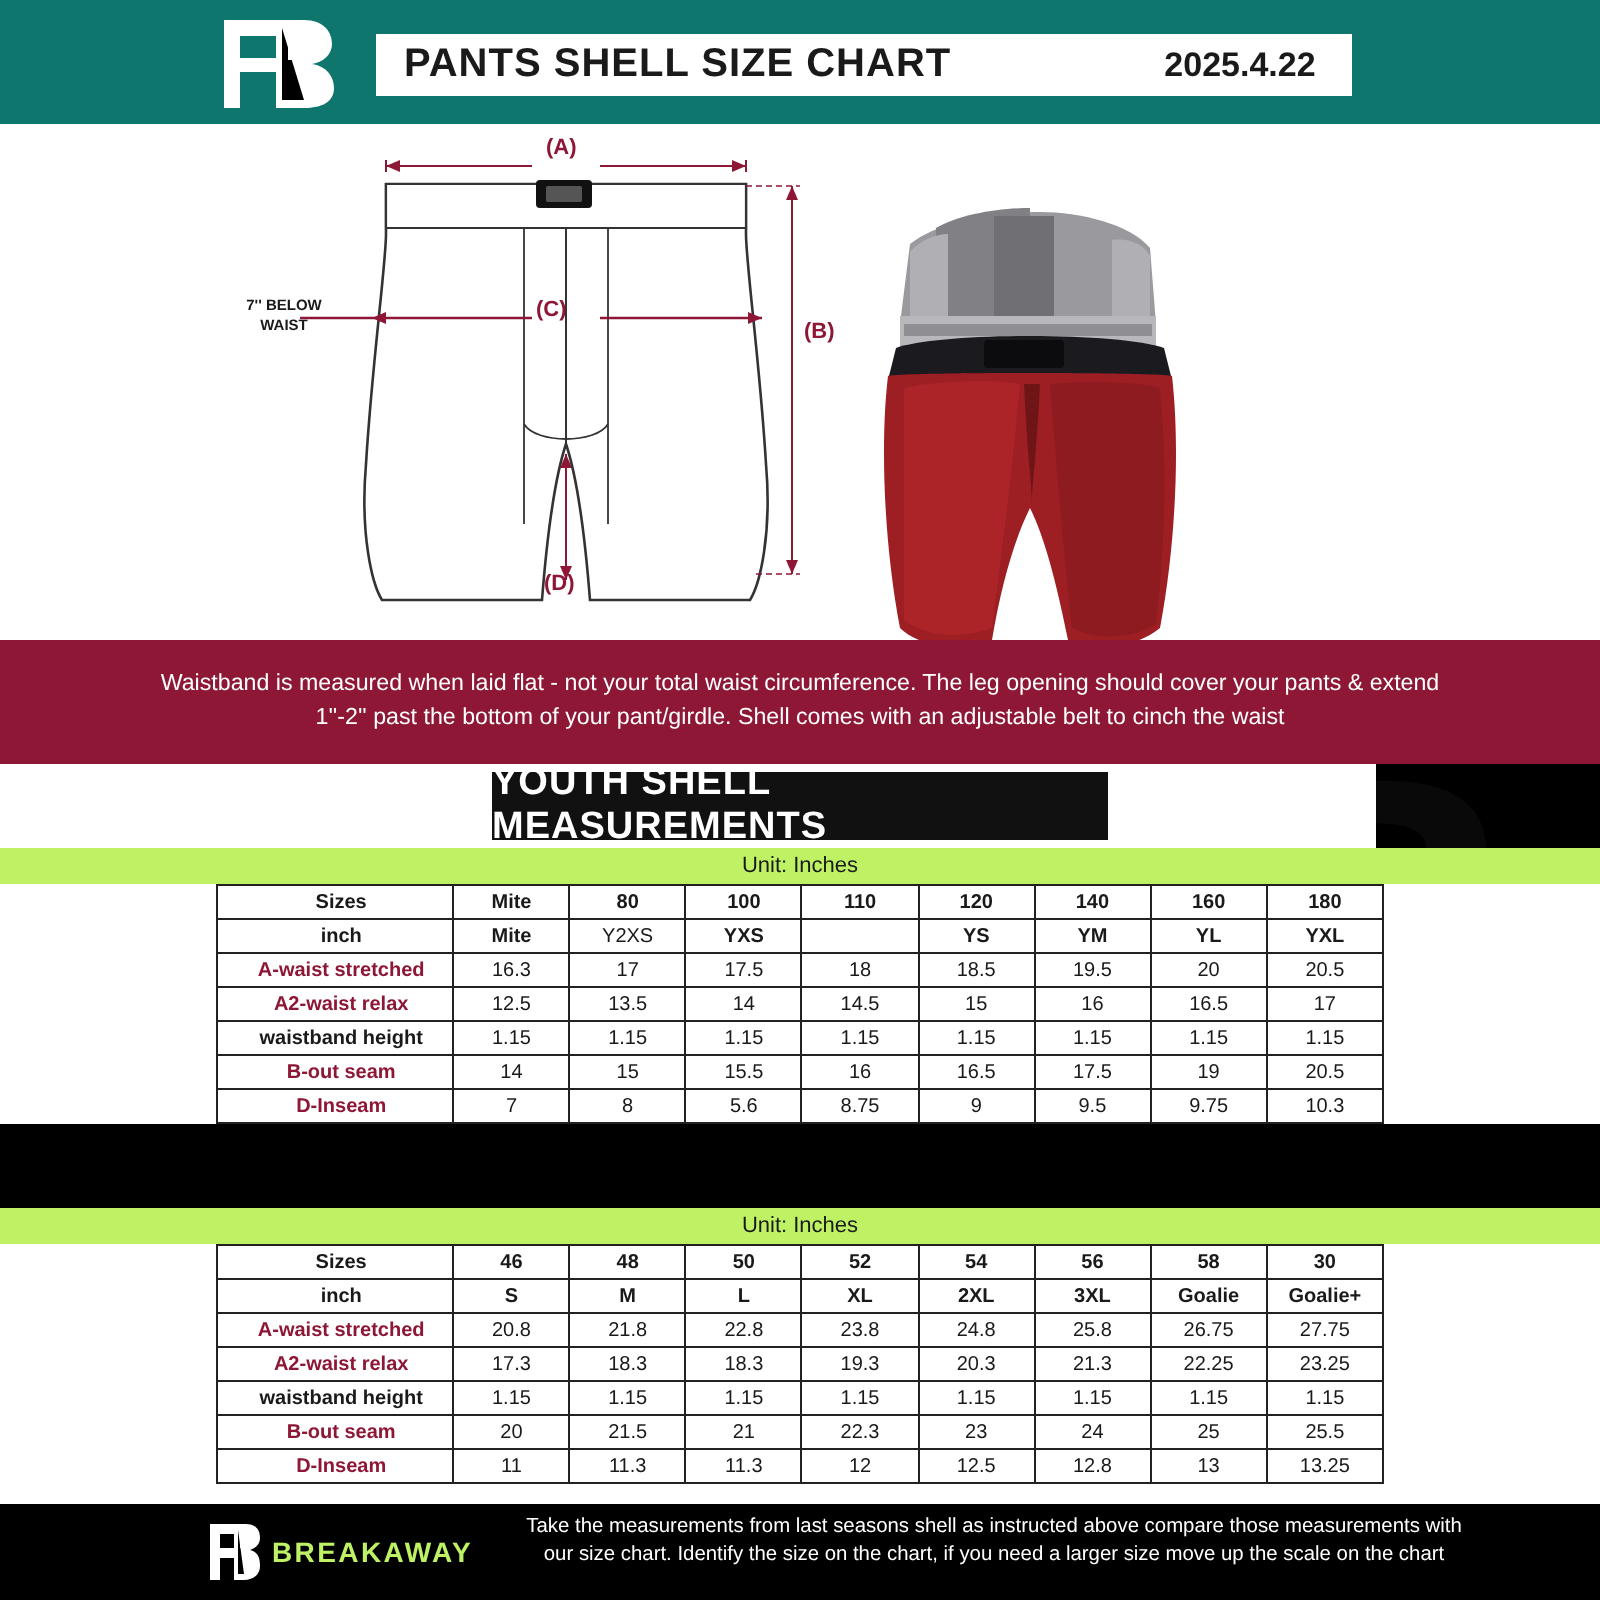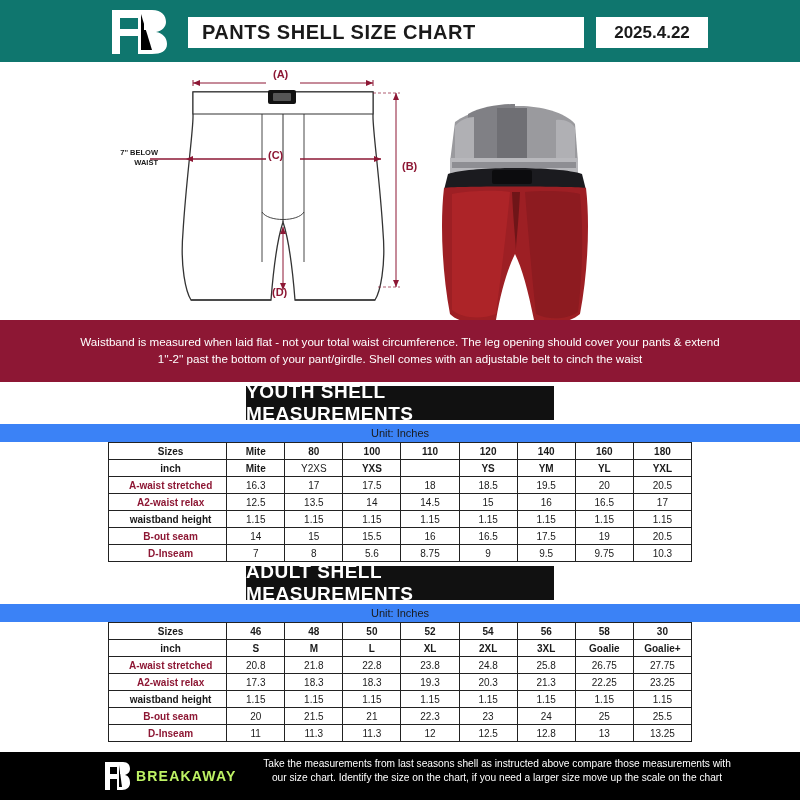--- a/index.html
+++ b/index.html
@@ -28,73 +28,73 @@
     position: absolute; left: 188px; top: 17px;
     width: 396px; height: 31px;
     background: #ffffff;
     display: flex; align-items: center;
   }
   .title-box span {
     font-size: 20px; font-weight: bold; letter-spacing: .5px;
     color: #1a1a1a; padding-left: 14px;
   }
   .date-box {
-    position: absolute; left: 596px; top: 17px;
+    position: absolute; left: 564px; top: 17px;
     width: 112px; height: 31px;
     background: #ffffff;
     display: flex; align-items: center; justify-content: center;
   }
   .date-box span {
     font-size: 17px; font-weight: bold; color: #1a1a1a;
   }
 
   
   .diagram {
     position: absolute; top: 62px; left: 0; width: 800px; height: 258px;
     background: #ffffff;
   }
   .note-text {
     position: absolute; left: 596px; top: 28px; width: 100px;
     font-size: 8.2px; font-weight: bold; color: #1a1a1a; line-height: 1.35;
   }
   .below-waist {
-    position: absolute; left: 98px; top: 86px; width: 60px;
+    position: absolute; left: 112px; top: 86px; width: 60px;
     font-size: 7.5px; font-weight: bold; color: #1a1a1a; line-height: 1.3;
-    text-align: right;
+    text-align: center;
   }
   .lbl { position: absolute; font-size: 11px; font-weight: bold; color: #8d1734; }
 
   
   .callout {
     position: absolute; top: 320px; left: 0; width: 800px; height: 62px;
     background: #8d1734;
     display: flex; align-items: center; justify-content: center;
   }
   .callout p {
     color: #fff; font-size: 11.6px; line-height: 1.45; text-align: center;
     width: 660px;
   }
 
   
   .section-band {
-    position: absolute; left: 0; width: 800px; height: 42px;
+    position: absolute; left: 0; width: 688px; height: 42px;
     background: #ffffff;
   }
   .band-inner {
     position: absolute; left: 246px; top: 4px;
     width: 308px; height: 34px;
     background: #111;
     display: flex; align-items: center; justify-content: center;
   }
   .band-inner span {
     color: #fff; font-size: 19px; font-weight: bold; letter-spacing: .5px;
   }
   .unit-row {
     position: absolute; left: 0; width: 800px; height: 18px;
-    background: #3b82f6;
+    background: #bef264;
     display: flex; align-items: center; justify-content: center;
   }
   .unit-row span { font-size: 11px; color: #1a1a1a; }
 
   
   table.size {
     position: absolute; left: 108px; border-collapse: collapse;
     width: 584px; background: #fff;
     font-size: 10px; color: #1a1a1a;
   }
@@ -327,25 +327,20 @@
         <td class="datacell">5.6</td>
         <td class="datacell">8.75</td>
         <td class="datacell">9</td>
         <td class="datacell">9.5</td>
         <td class="datacell">9.75</td>
         <td class="datacell">10.3</td>
       </tr>
     </tbody>
   </table>
 
-  <div class="section-band" style="top:562px;">
-    <div class="band-inner">
-      <span>ADULT SHELL MEASUREMENTS</span>
-    </div>
-  </div>
   <div class="unit-row" style="top:604px;">
     <span>Unit: Inches</span>
   </div>
   <div class="tblbg" style="top:622px; height:130px;"></div>
   <table class="size" style="top:622px;">
     <thead>
       <tr>
         <th class="rowlabel">Sizes</th>
         <th class="datacell">46</th>
         <th class="datacell">48</th>

